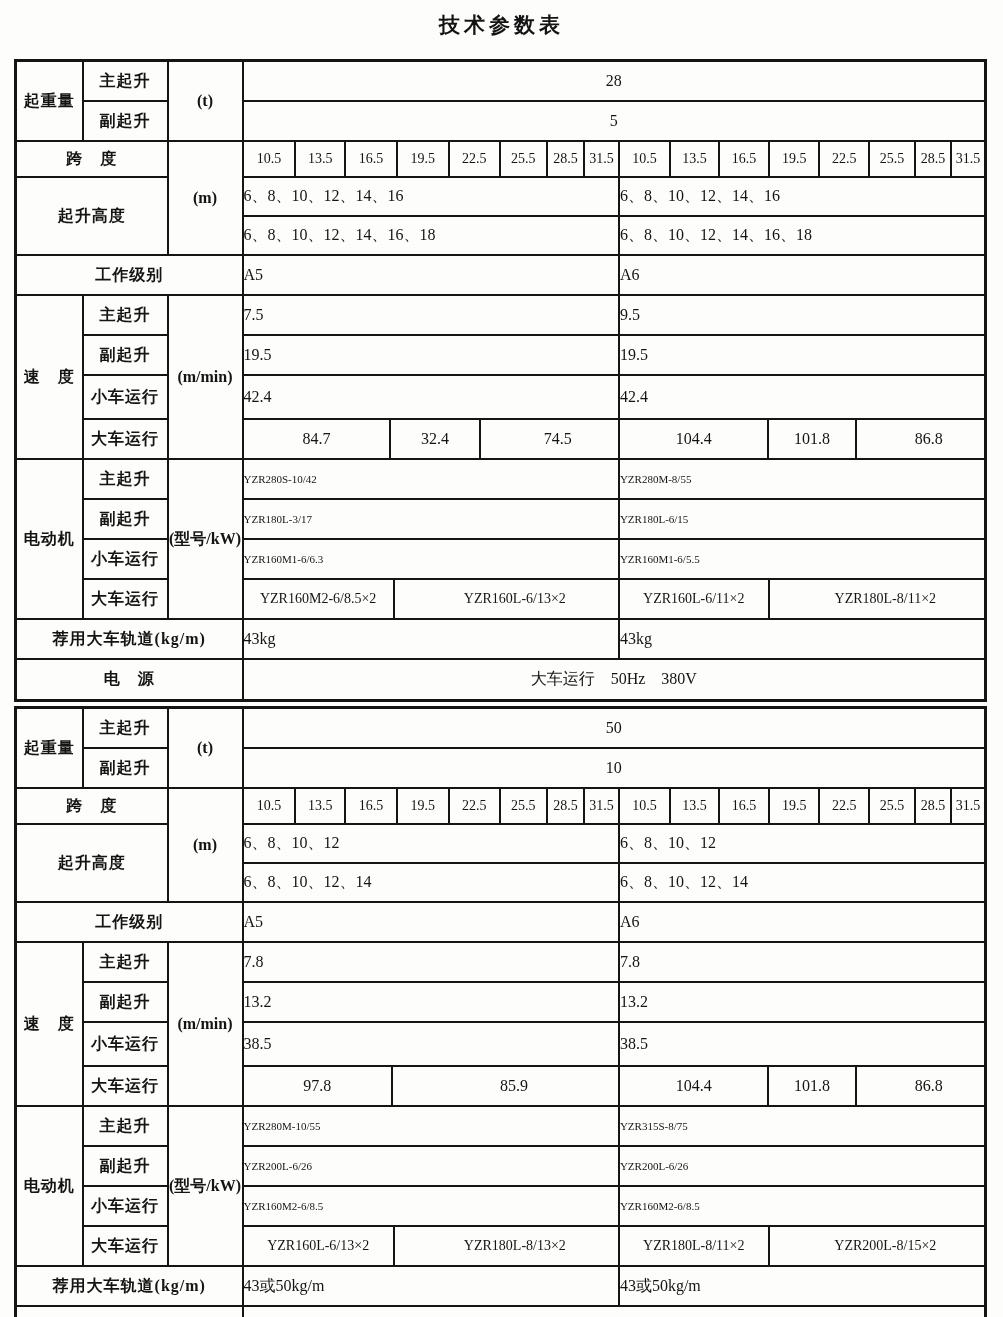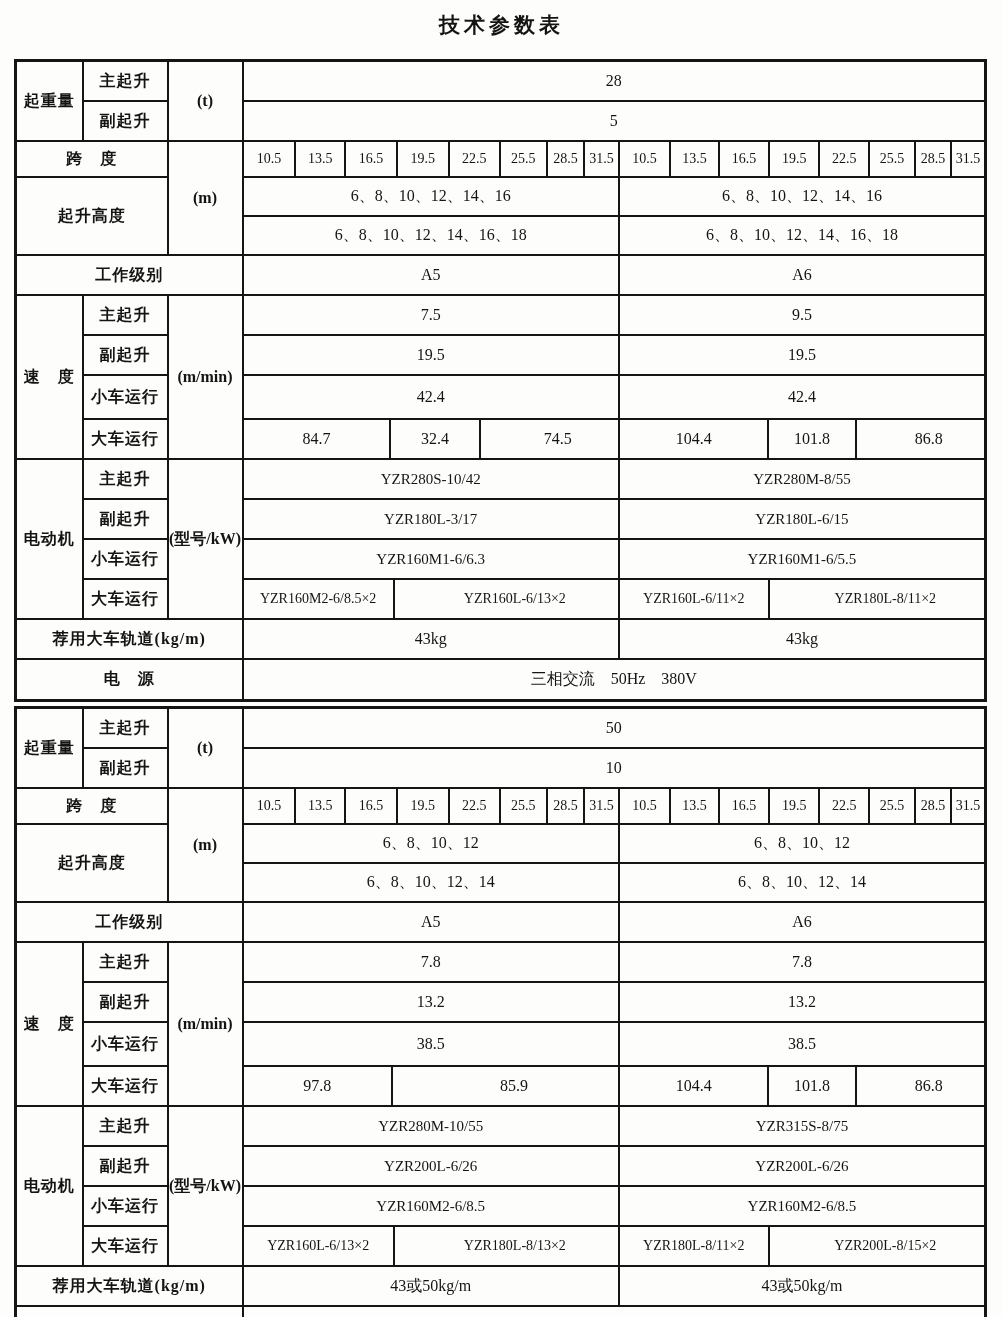--- a/index.html
+++ b/index.html
@@ -40,29 +40,29 @@
   
   tr.r38 td{height:38px;}
   tr.r34 td{height:34px;}
   tr.r37 td{height:37px;}
   tr.r42 td{height:42px;}
   tr.r39 td{height:39px;}
   
   td.dt{padding:0;}
   .fx{display:flex;width:100%;height:100%;align-items:stretch;}
   .full{flex:1;display:flex;align-items:center;justify-content:center;}
-  .hf{width:50.7%;display:flex;align-items:stretch;justify-content:center;}
+  .hf{width:50.7%;display:flex;align-items:stretch;justify-content:flex-start;}
   .hf + .hf{width:49.3%;}
   .hl{border-right:2px solid #151515;}
   .one{align-items:center;}
   .cell{display:flex;align-items:center;justify-content:center;border-right:2px solid #151515;white-space:nowrap;}
   .cell.last{border-right:none;margin-left:17px;}
   .sp{display:flex;align-items:center;justify-content:center;border-right:2px solid #151515;font-size:14px;white-space:nowrap;}
   .sp.last{border-right:none;}
-  .mot{font-size:15px;white-space:nowrap;}
+  .mot{font-size:11px;white-space:nowrap;}
   .motc{font-size:14px;font-family:Liberation Serif, serif;}
 </style>
 </head>
 <body>
 
 <div class="page-title">技术参数表</div>
 
 <div class="wrap">
 
 <table class="spec">
@@ -241,21 +241,21 @@
             <div class="fx">
     <div class="hf hl one">43kg</div>
     <div class="hf one">43kg</div>
   </div>
           </td>
 </tr>
 <tr class="r39">
   <td class="lb" colspan="3">电　源</td>
   <td class="dt">
             <div class="fx">
-              <div class="full">三相交流　50Hz　380V</div>
+              <div class="full">大车运行　50Hz　380V</div>
             </div>
           </td>
 </tr>
 </tbody>
 </table>
 
 <table class="spec second">
 <colgroup>
         <col style="width:67px">
         <col style="width:85px">

